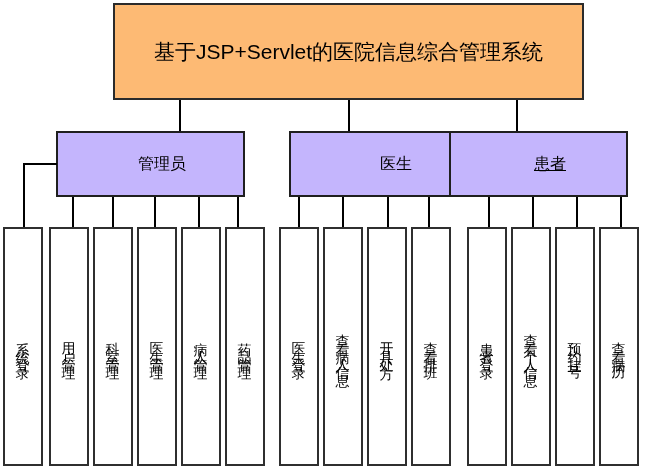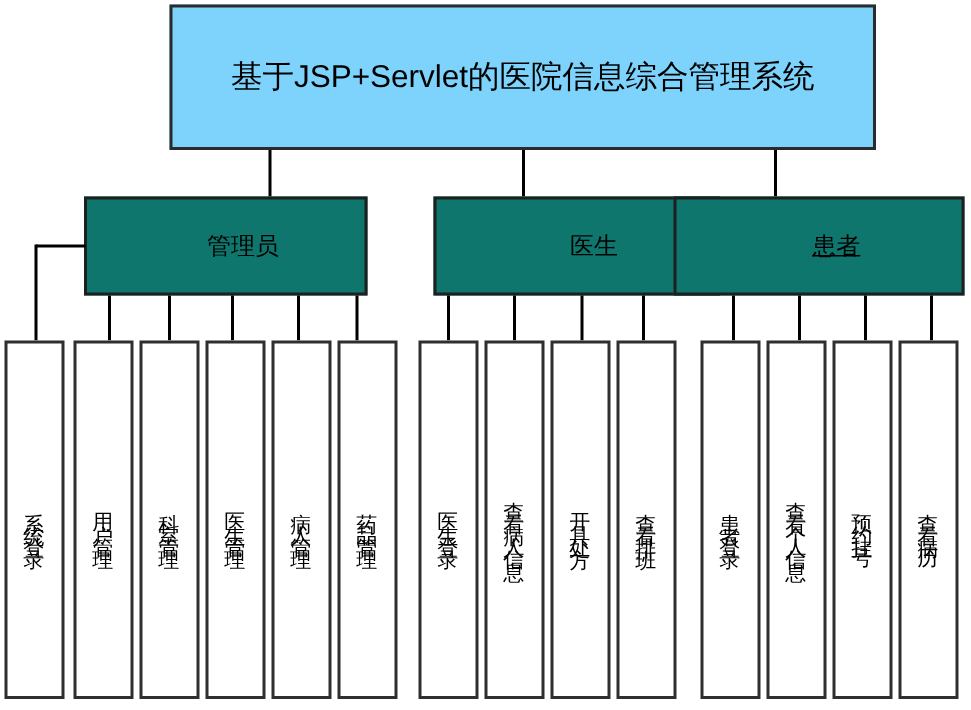--- a/index.html
+++ b/index.html
@@ -18,36 +18,36 @@
   .box {
     position: absolute;
     box-sizing: border-box;
     display: flex;
     align-items: center;
     justify-content: center;
     color: #000000;
   }
   .root-box {
     left: 113px; top: 3px; width: 471px; height: 97px;
-    background: #7dd3fc;
+    background: #fdba74;
     border: 2px solid #2b2b2b;
     font-size: 21px;
     text-align: center;
     line-height: 1.1;
   }
   .group-box {
     top: 131px; height: 66px;
-    background: #0f766e;
+    background: #c4b5fd;
     border: 2px solid #1f1f1f;
     font-size: 16px;
     padding-left: 23px;
   }
   .group-admin  { left: 56px;  width: 189px; }
   .group-doctor { left: 253px; width: 191px; margin-left: 36px; }
-  .group-patient{ left: 449px; width: 194px; text-decoration: underline; }
+  .group-patient{ left: 449px; width: 179px; text-decoration: underline; }
   .leaf-box {
     top: 227px; width: 40px; height: 239px;
     background: #ffffff;
     border: 2px solid #2f2f2f;
     font-size: 14px;
   }
   .vtext {
     writing-mode: vertical-rl;
     text-orientation: upright;
     letter-spacing: 8px;

